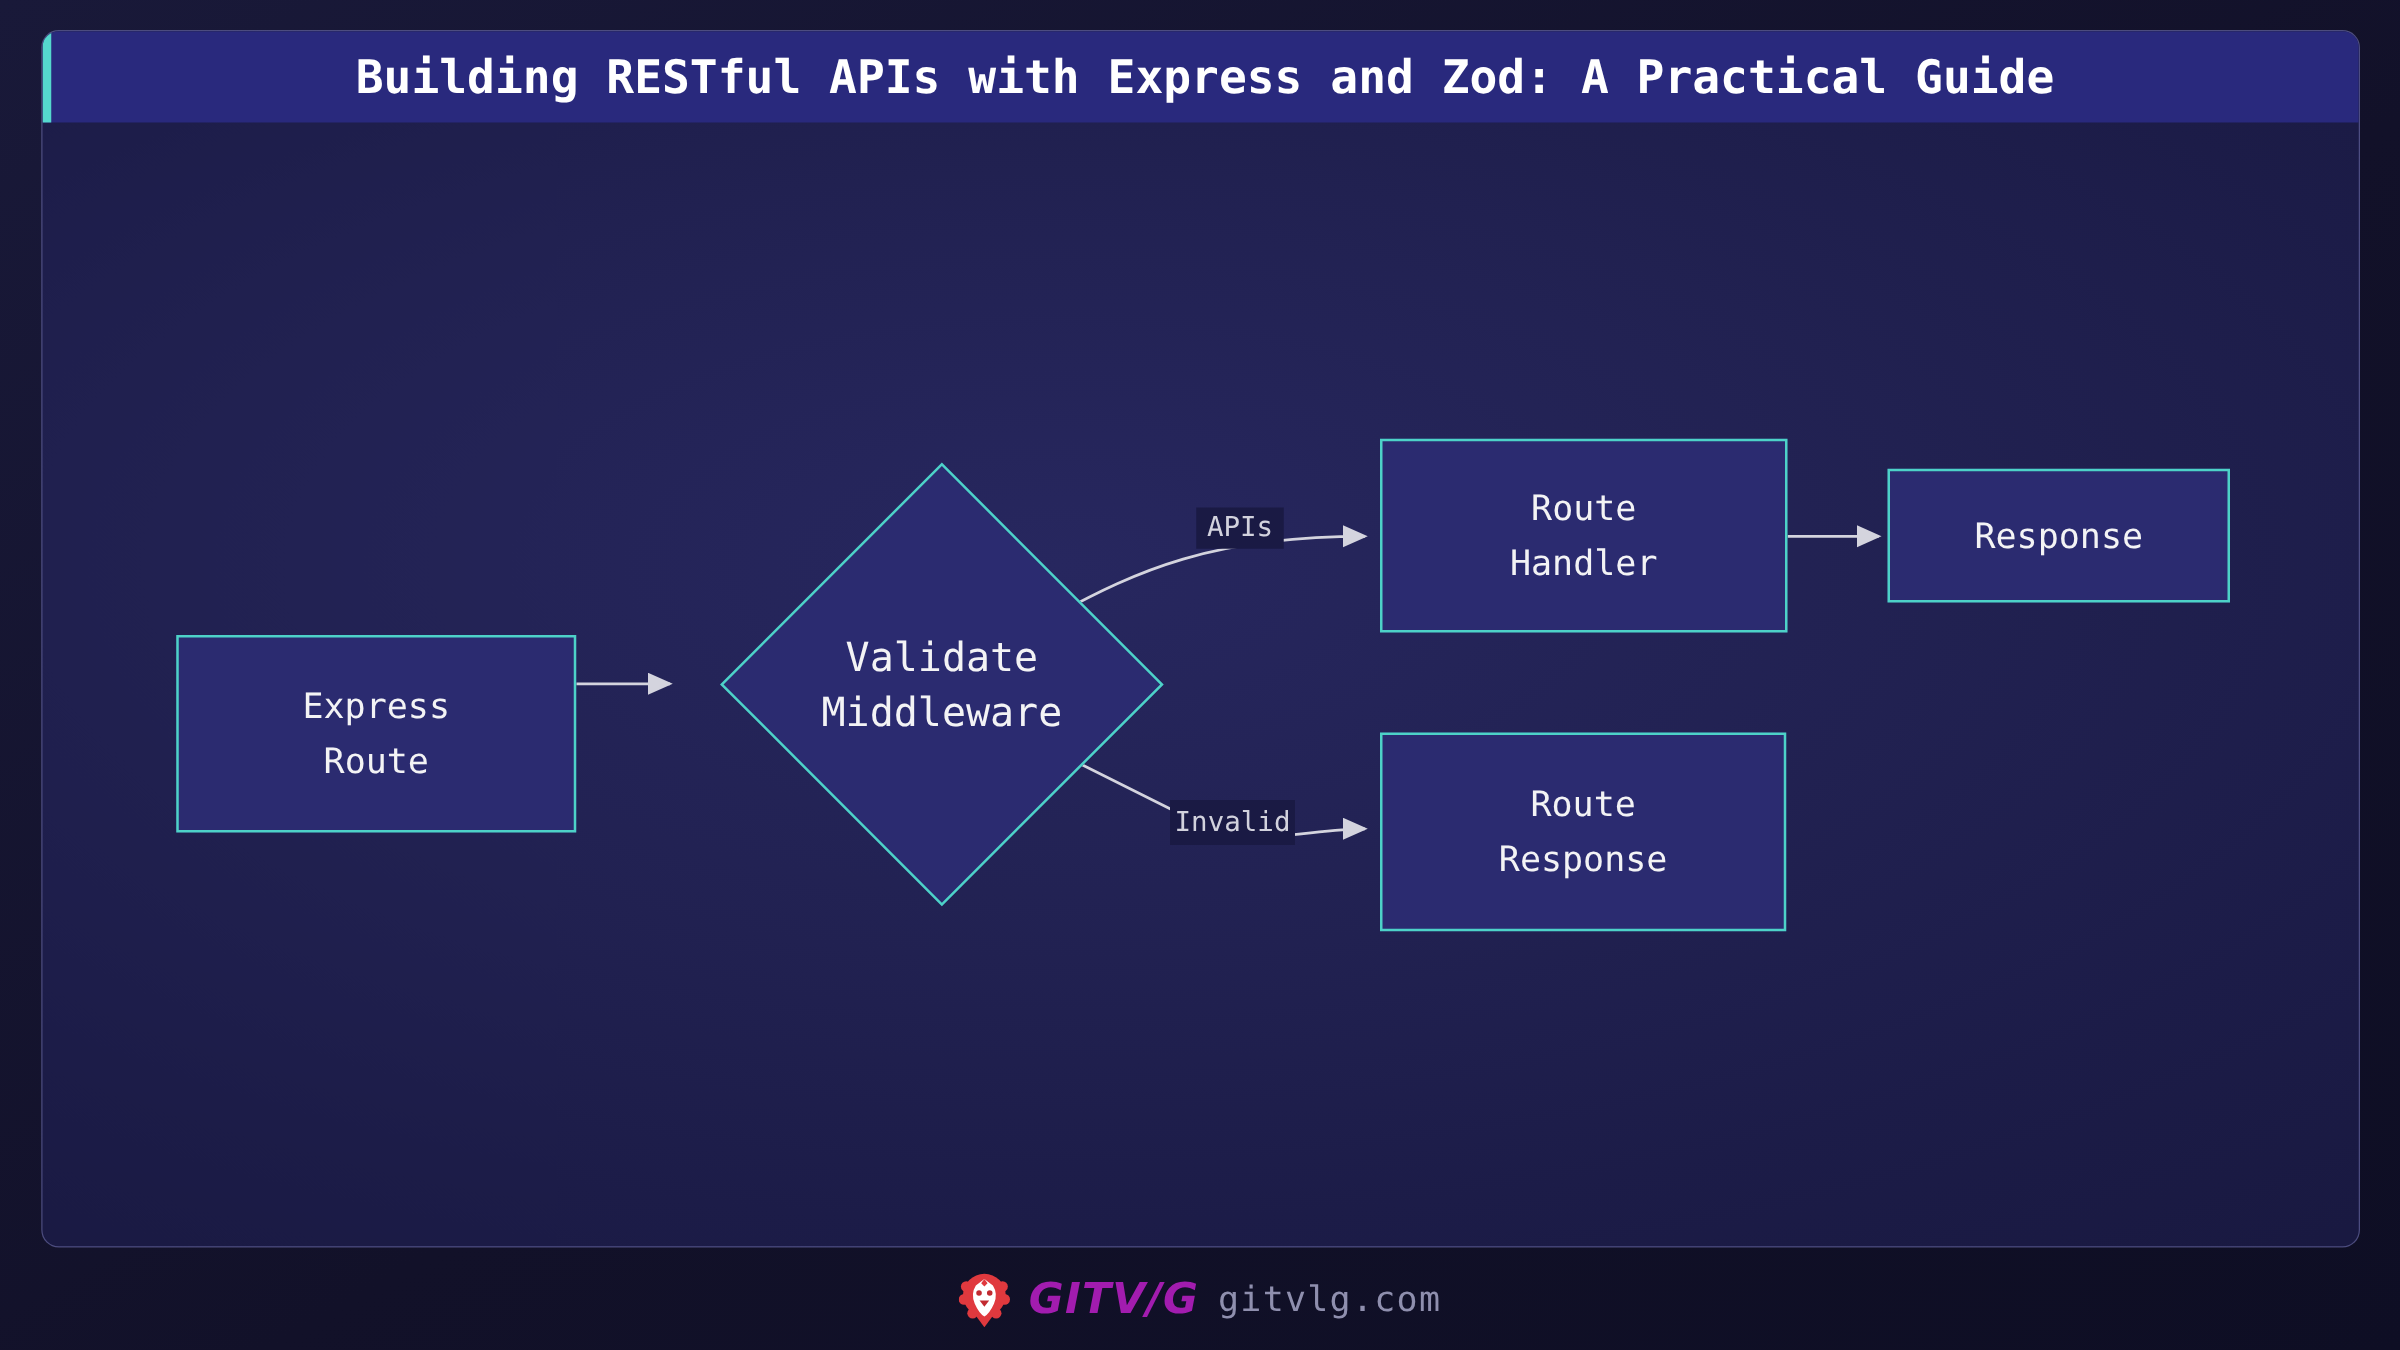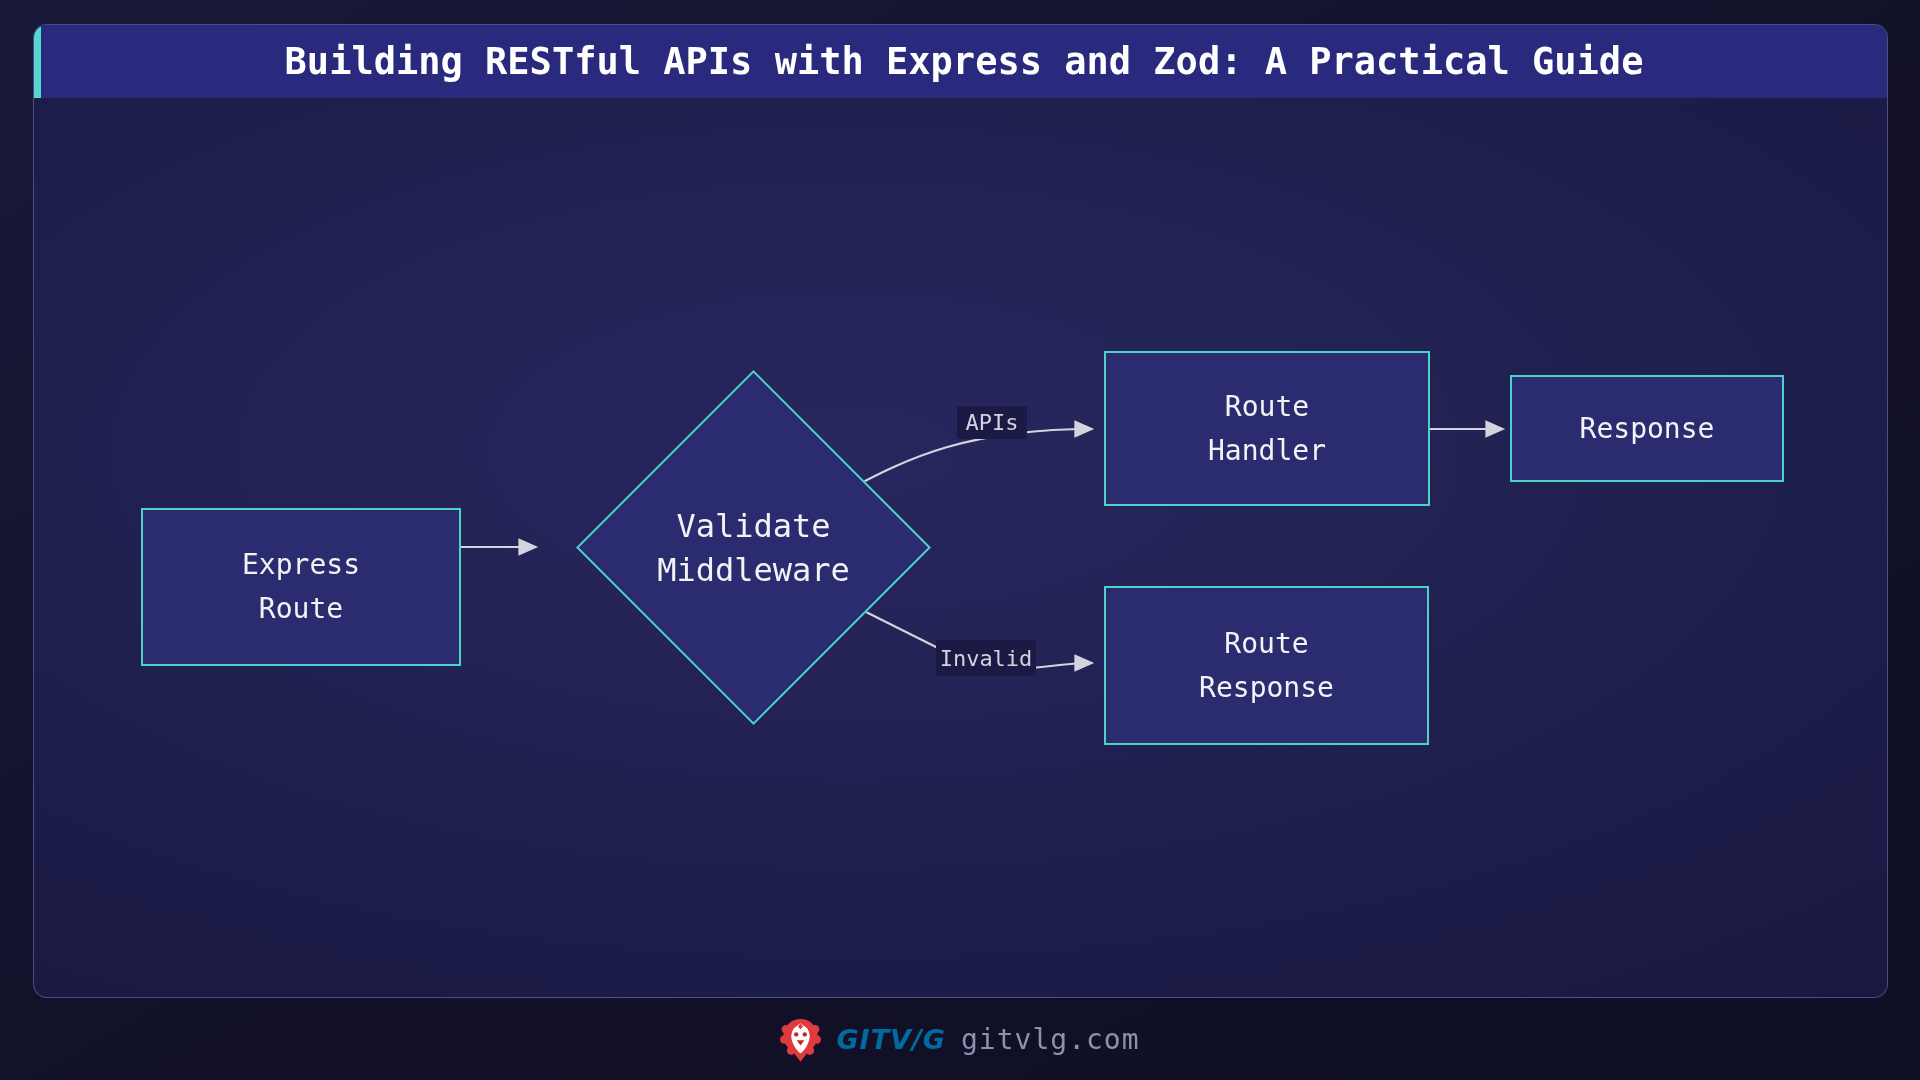--- a/index.html
+++ b/index.html
@@ -58,22 +58,22 @@
     background:var(--label-bg,#1a1a44); color:#d2d2dd; font-size:22px;
     display:flex; align-items:center; justify-content:center; white-space:nowrap;
   }
 
   
   .footer {
     position:absolute; left:0; top:998px; width:1920px; height:82px;
     display:flex; align-items:center; justify-content:center; gap:15px;
   }
   .brand {
-    color:#0369a1; font-family:"DejaVu Sans", sans-serif;
-    font-weight:bold; font-style:italic; font-size:27px; letter-spacing:1px;
+    color:#a21caf; font-family:"DejaVu Sans", sans-serif;
+    font-weight:bold; font-style:italic; font-size:34px; letter-spacing:1px;
   }
   .site { color:#8f8fae; font-size:28px; letter-spacing:1px; }
   .lion { width:41px; height:45px; display:block; }
 </style>
 </head>
 <body>
 
 <div class="stage">
 
   <div class="panel">

